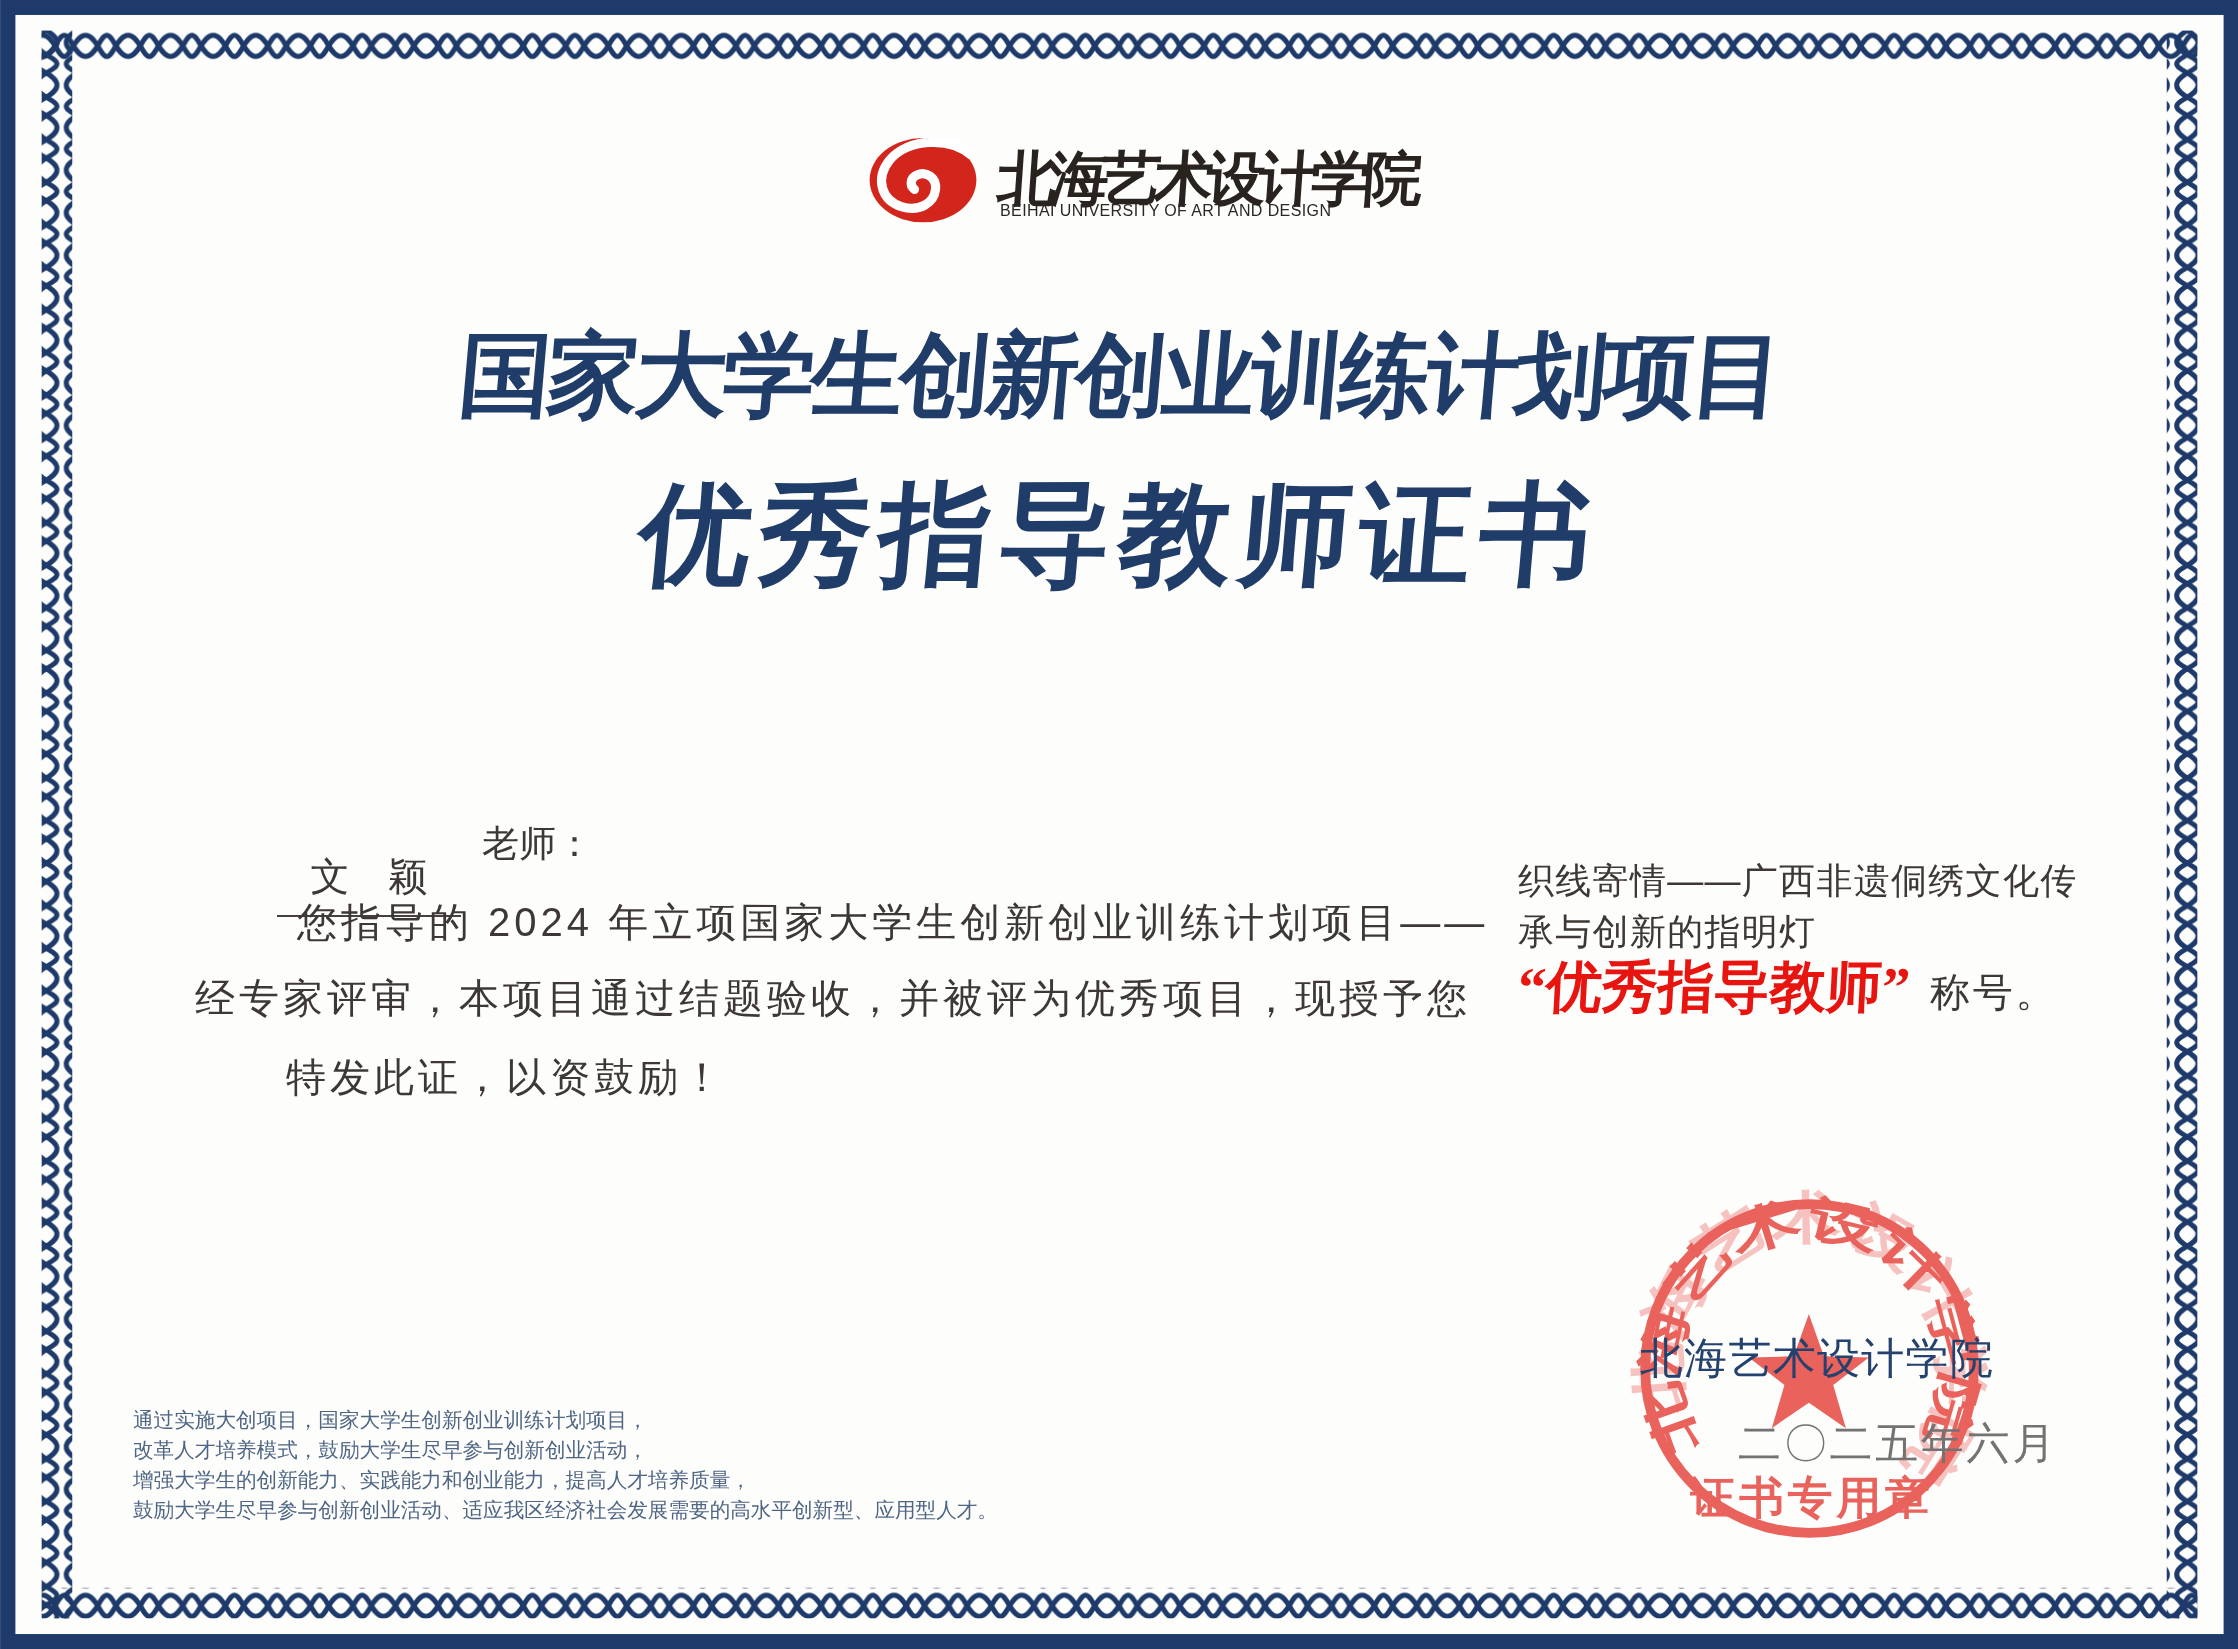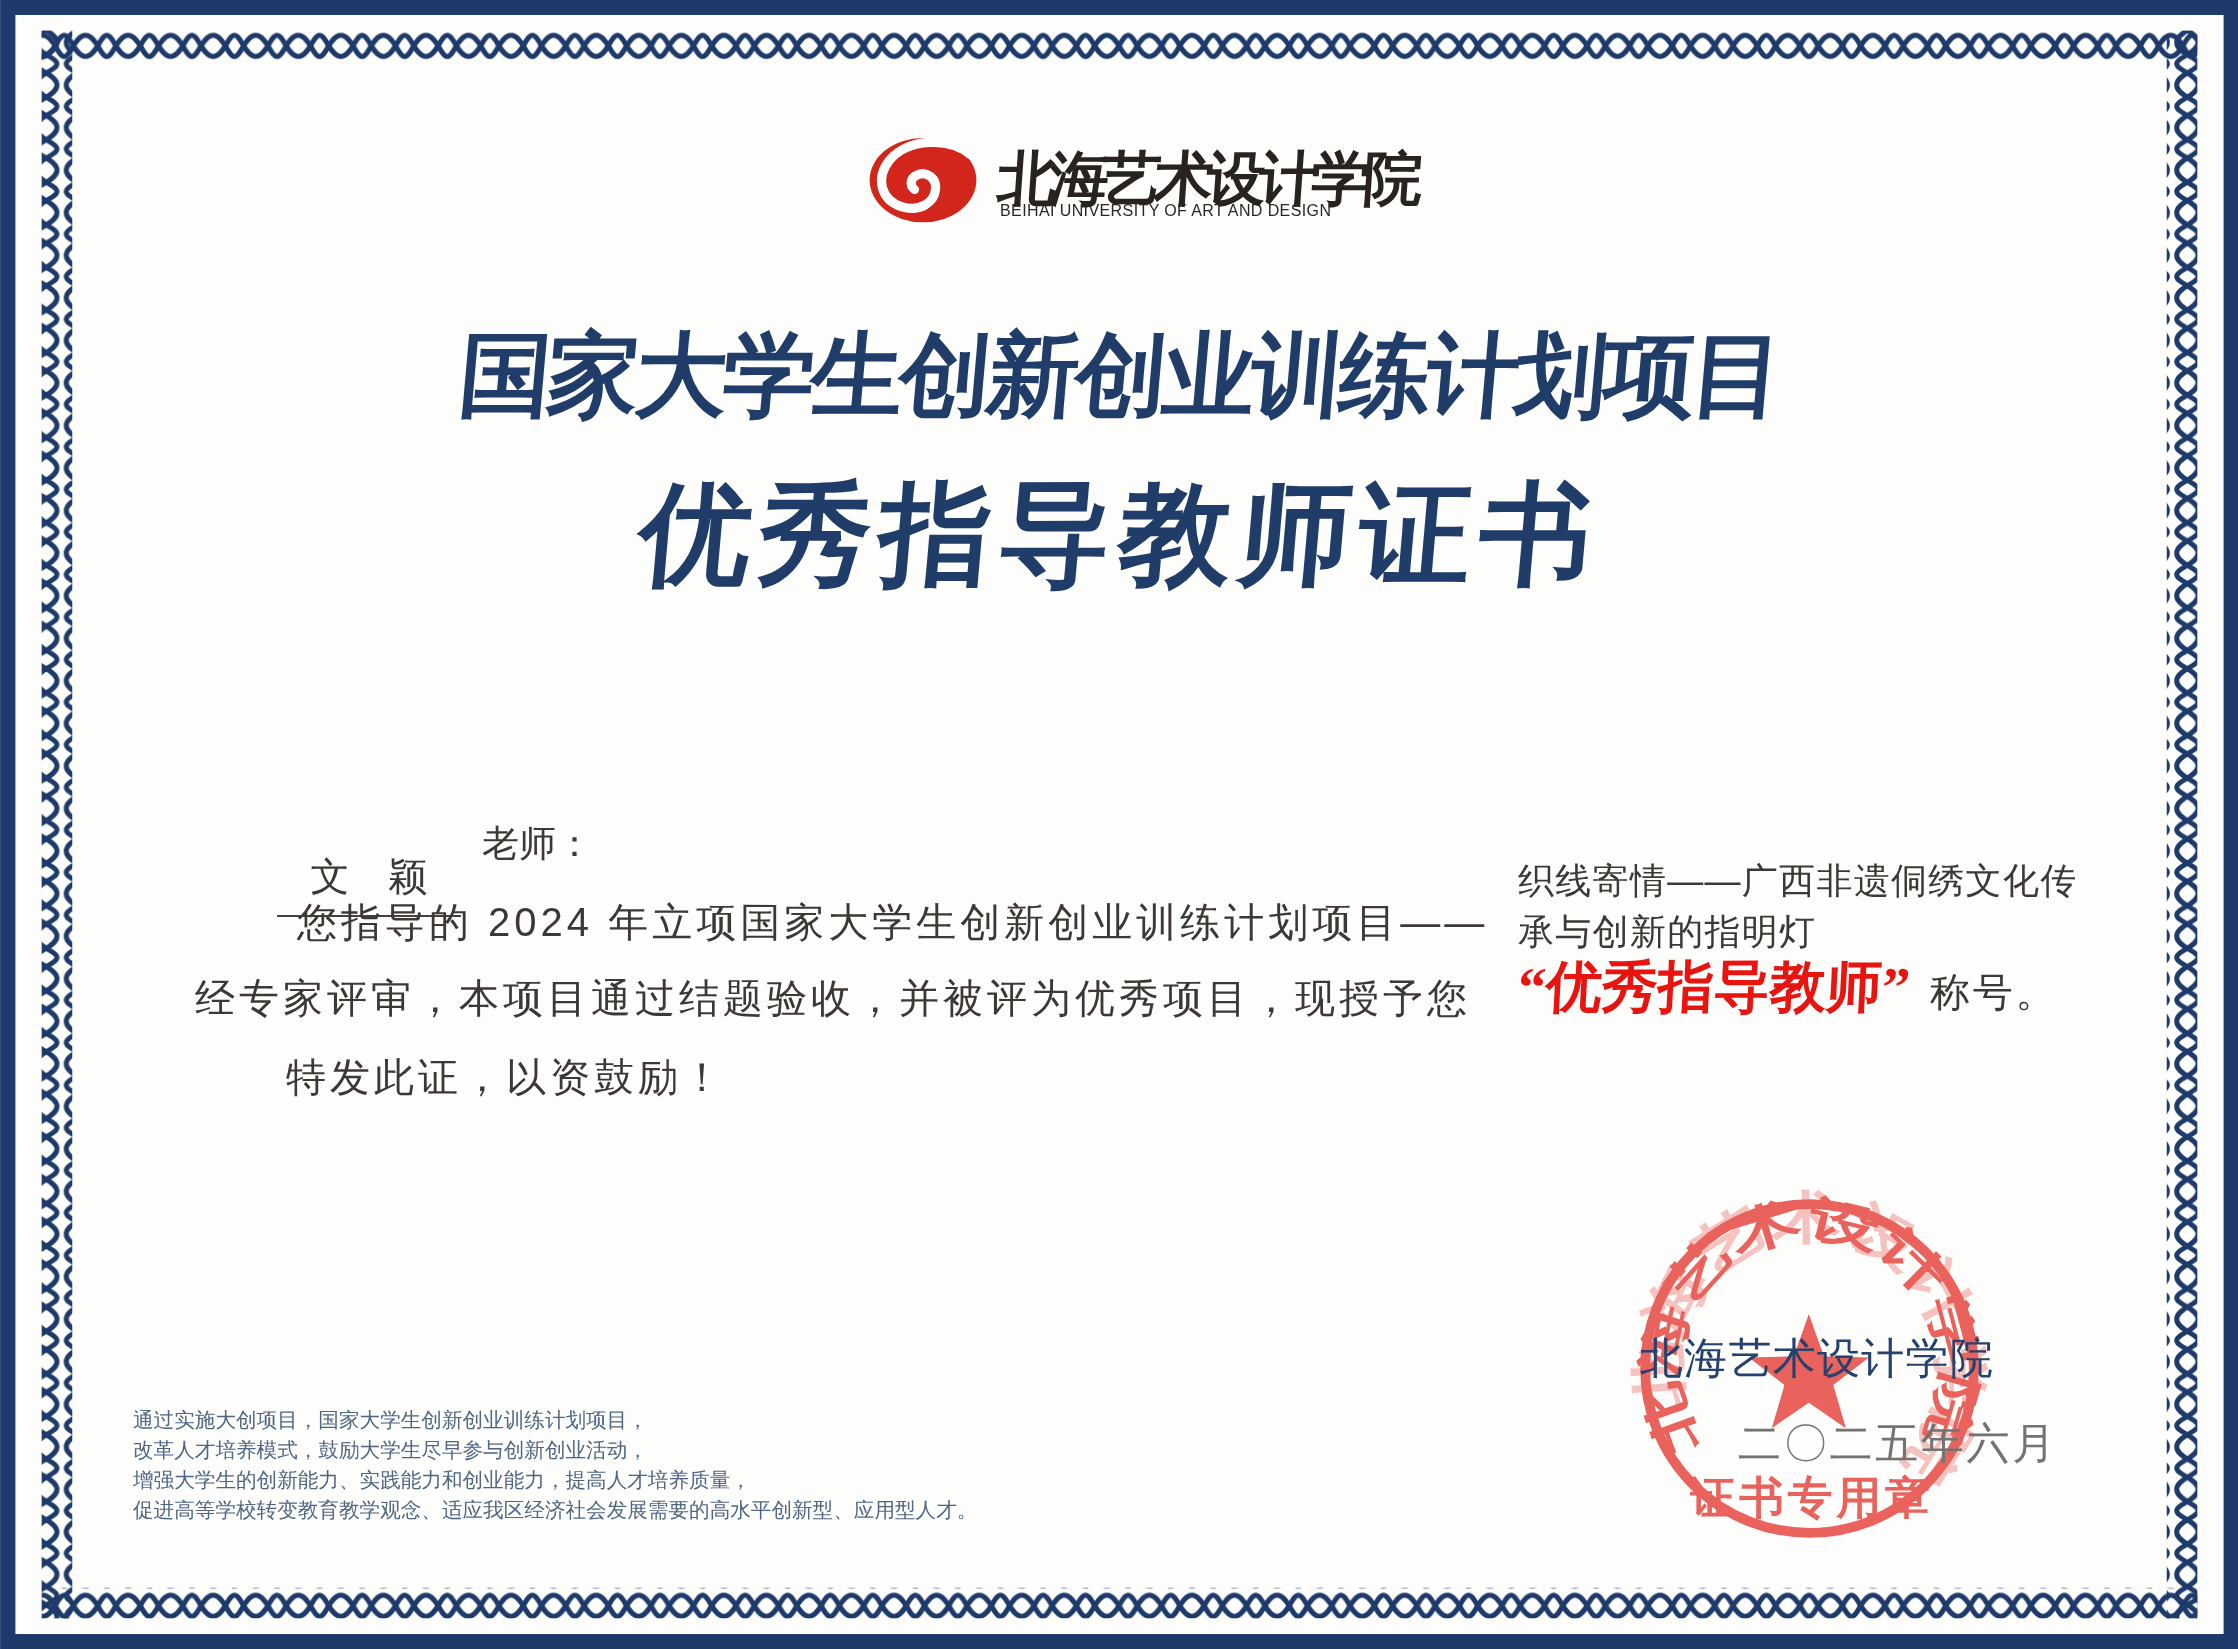--- a/index.html
+++ b/index.html
@@ -101,21 +101,21 @@
 
   <div class="abs award-row">
     <span class="award-red">“优秀指导教师”</span>
     <span class="award-suffix">称号。</span>
   </div>
 
   <div class="abs footnote">
     <div>通过实施大创项目，国家大学生创新创业训练计划项目，</div>
     <div>改革人才培养模式，鼓励大学生尽早参与创新创业活动，</div>
     <div>增强大学生的创新能力、实践能力和创业能力，提高人才培养质量，</div>
-    <div>促进高等学校转变教育教学观念、适应我区经济社会发展需要的高水平创新型、应用型人才。</div>
+    <div>鼓励大学生尽早参与创新创业活动、适应我区经济社会发展需要的高水平创新型、应用型人才。</div>
   </div>
 
   <svg class="abs seal-svg" viewBox="0 0 540 540">
     <circle cx="270" cy="270" r="250" fill="none" stroke="#e85a54" stroke-width="15"></circle>
     <path id="sealArc" d="M 106.2 384.8 A 200 200 0 1 1 433.8 384.8" fill="none"></path>
     <text font-family="'Liberation Serif',serif" font-weight="bold" font-size="74" fill="#e85a54">
       <textPath href="#sealArc" xlink:href="#sealArc" startOffset="0" textLength="860" lengthAdjust="spacingAndGlyphs">北海艺术设计学院</textPath>
     </text>
     <text font-family="'Liberation Serif',serif" font-weight="bold" font-size="86" fill="#e85a54" opacity="0.38" transform="rotate(16 270 270)">
       <textPath href="#sealArc" xlink:href="#sealArc" startOffset="0" textLength="860" lengthAdjust="spacingAndGlyphs">北海艺术设计学院</textPath>

